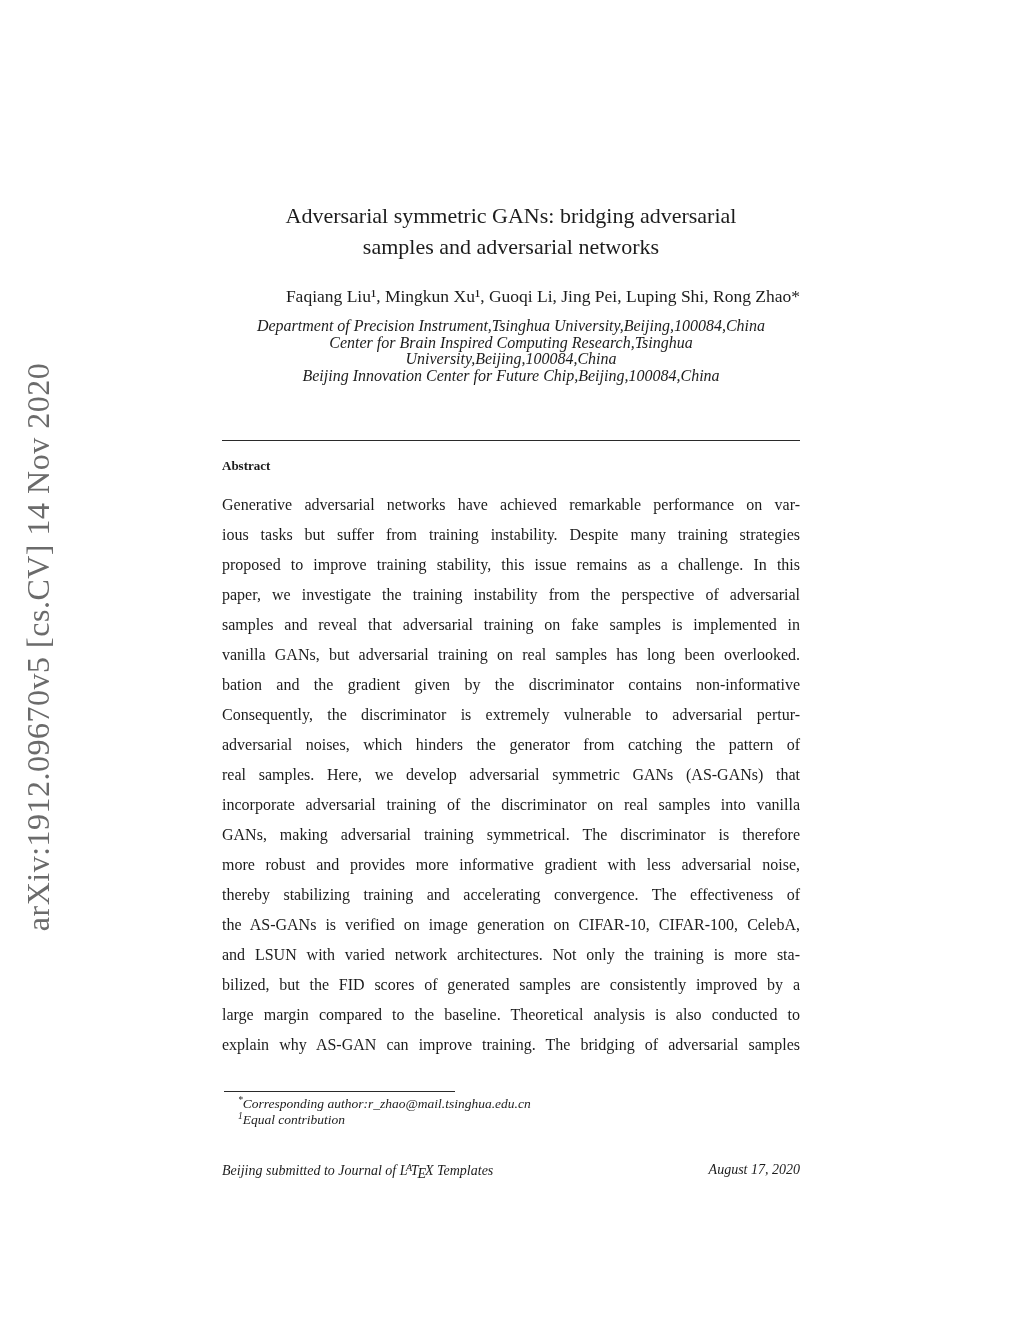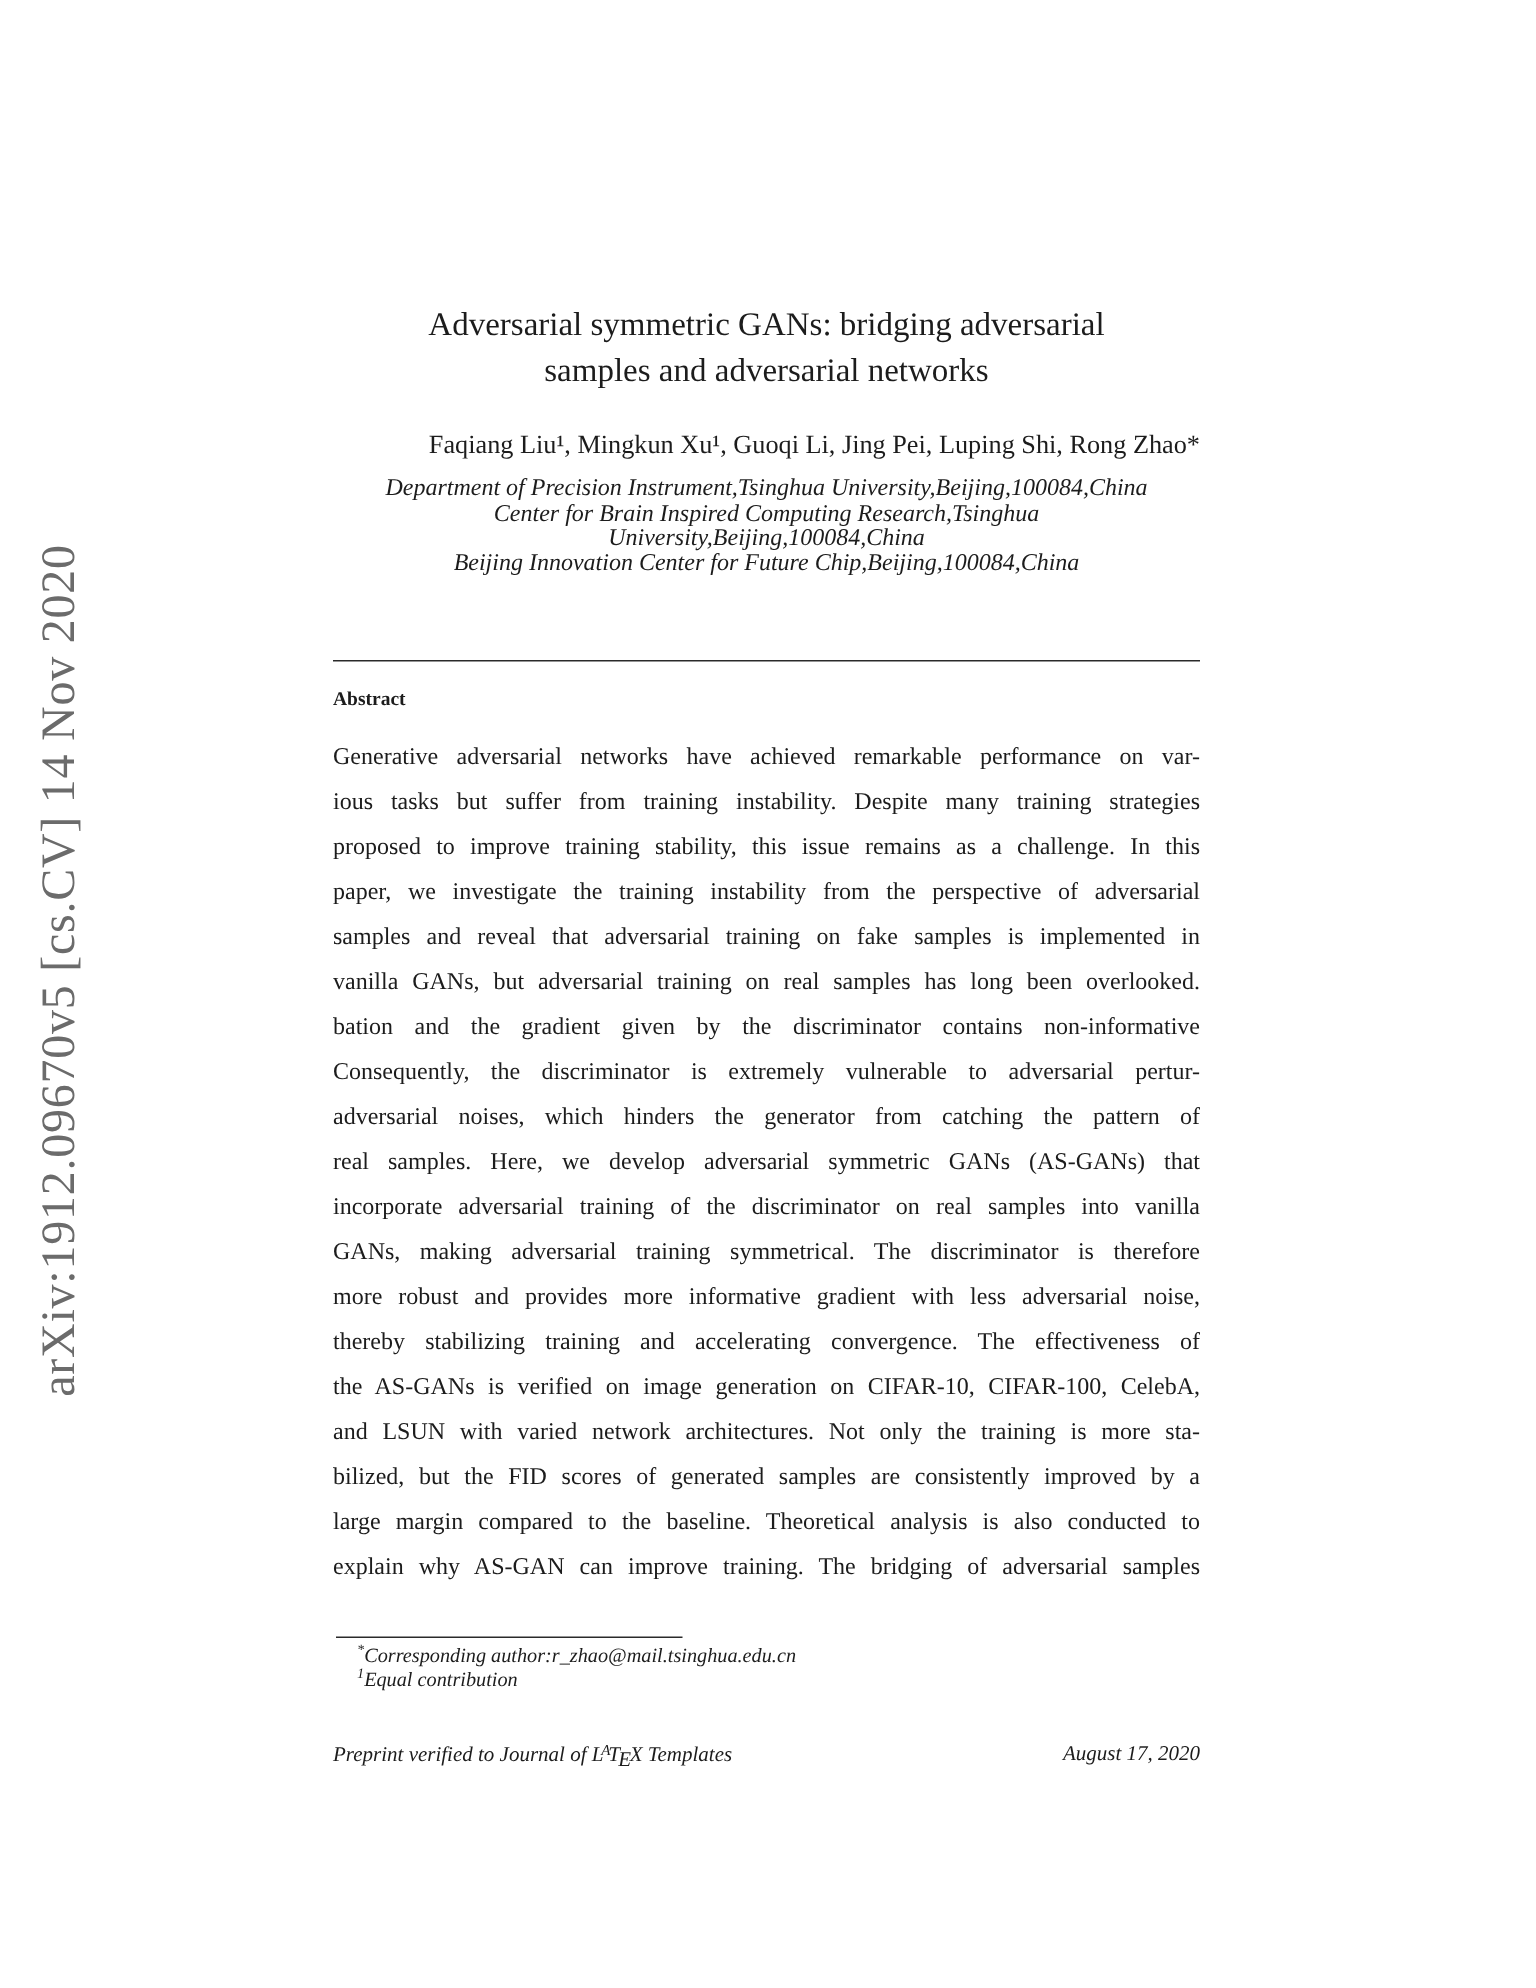--- a/index.html
+++ b/index.html
@@ -155,18 +155,18 @@
       </div>
 
     <div class="footnote-rule"></div>
 
     <div class="footnotes">
       <div class="footnote"><sup>*</sup><span>Corresponding author:r_zhao@mail.tsinghua.edu.cn</span></div>
       <div class="footnote"><sup>1</sup><span>Equal contribution</span></div>
     </div>
 
     <div class="footer">
-      <div><span>Preprint verified to Journal of </span><span><span>L</span><span class="latex-a">A</span><span>T</span><span class="latex-e">E</span><span>X</span></span><span> Templates</span></div>
+      <div><span>Beijing submitted to Journal of </span><span><span>L</span><span class="latex-a">A</span><span>T</span><span class="latex-e">E</span><span>X</span></span><span> Templates</span></div>
       <div>August 17, 2020</div>
     </div>
 
   </div>
 </div>
 
 </body></html>

